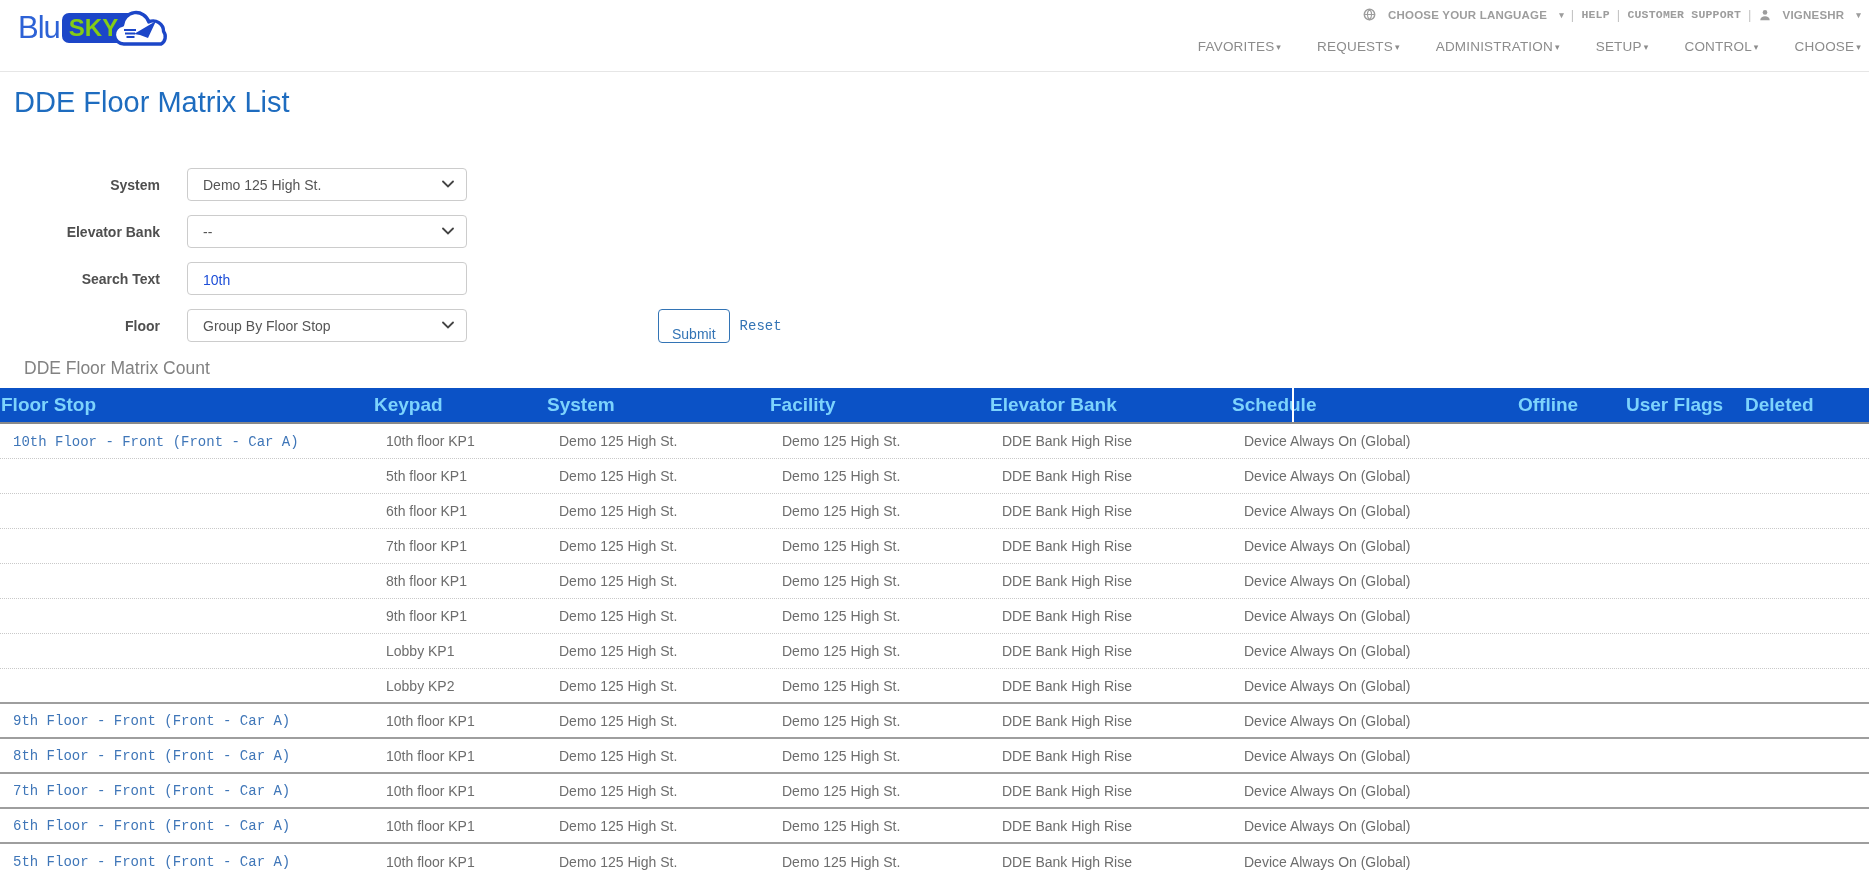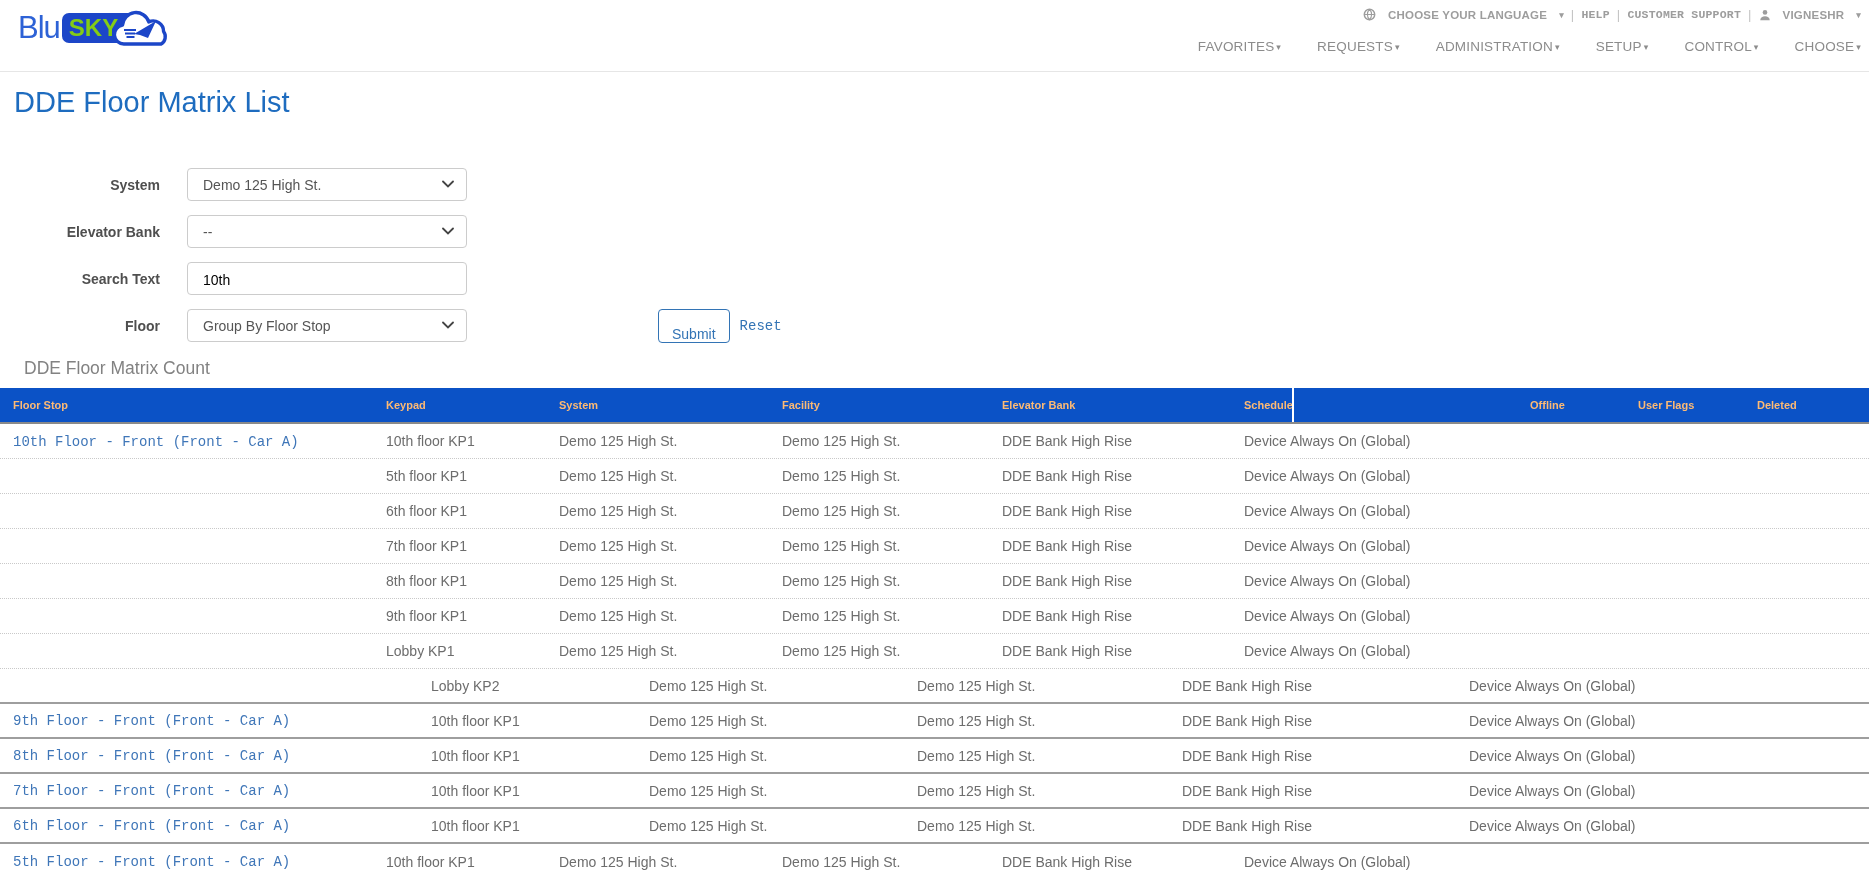--- a/index.html
+++ b/index.html
@@ -42,39 +42,39 @@
   
   .filter-form{margin-top:48px;}
   .form-row{display:flex;align-items:center;height:33px;margin-bottom:14px;}
   .form-label{width:160px;text-align:right;font-size:14px;font-weight:700;color:#4f4f4f;}
   .field{margin-left:27px;width:280px;height:33px;border:1px solid #ccc;border-radius:4px;
     background:#fff;display:flex;align-items:center;padding:0 12px 0 15px;
     font-size:14px;color:#555;position:relative;cursor:pointer;}
   .field.select .val{flex:1;}
   .chev{position:absolute;right:12px;top:11px;}
   input.field-input{margin-left:27px;width:280px;height:33px;border:1px solid #ccc;border-radius:4px;
-    padding:2px 12px 0 15px;font-size:14px;color:#000000;font-family:"Liberation Sans",sans-serif;outline:none;}
+    padding:2px 12px 0 15px;font-size:14px;color:#1d4ed8;font-family:"Liberation Sans",sans-serif;outline:none;}
   .submit-btn{margin-left:191px;height:32px;padding:16px 13px;background:#fff;
     border:1px solid var(--button-blue);border-radius:4px;color:var(--button-blue);
     font-size:14px;font-family:"Liberation Sans",sans-serif;cursor:pointer;}
   .reset-link{margin-left:10px;color:var(--button-blue);font-size:14px;}
 
   
   .section-title{margin:16px 0 0 24px;font-size:17.5px;color:#828282;height:22px;}
   .grid{width:1869px;margin-top:8px;}
   .grid-header{display:grid;grid-template-columns:373px 173px 223px 220px 242px 286px 108px 119px 1fr;
     background:var(--header-blue);height:36px;align-items:center;
     border-bottom:2px solid #8a8a8a;position:relative;}
-  .grid-header .hcell{color:#fdba74;font-size:11px;font-weight:700;padding-left:13px;
+  .grid-header .hcell{color:#7dd3fc;font-size:19px;font-weight:700;padding-left:1px;
     white-space:nowrap;cursor:pointer;}
   .col-divider{position:absolute;left:1292px;top:0;width:2px;height:100%;background:#fff;}
   .trow{display:grid;grid-template-columns:373px 173px 223px 220px 242px 286px 108px 119px 1fr;
     height:35px;align-items:center;}
   .trow.dotted{border-bottom:1px dotted #c9c9c9;}
-  .trow.solid{border-bottom:2px solid #9e9e9e;gap:45px;}
+  .trow.solid{border-bottom:2px solid #9e9e9e;}
   .tcell{font-size:14px;color:#6d6d6d;padding-left:13px;white-space:nowrap;overflow:hidden;}
   .tcell a{color:var(--link-blue);}
 </style>
 </head>
 <body>
 
 <header class="app-header">
   <div class="logo">
     <span class="blu">Blu</span>
     <span class="sky">SKY</span>

